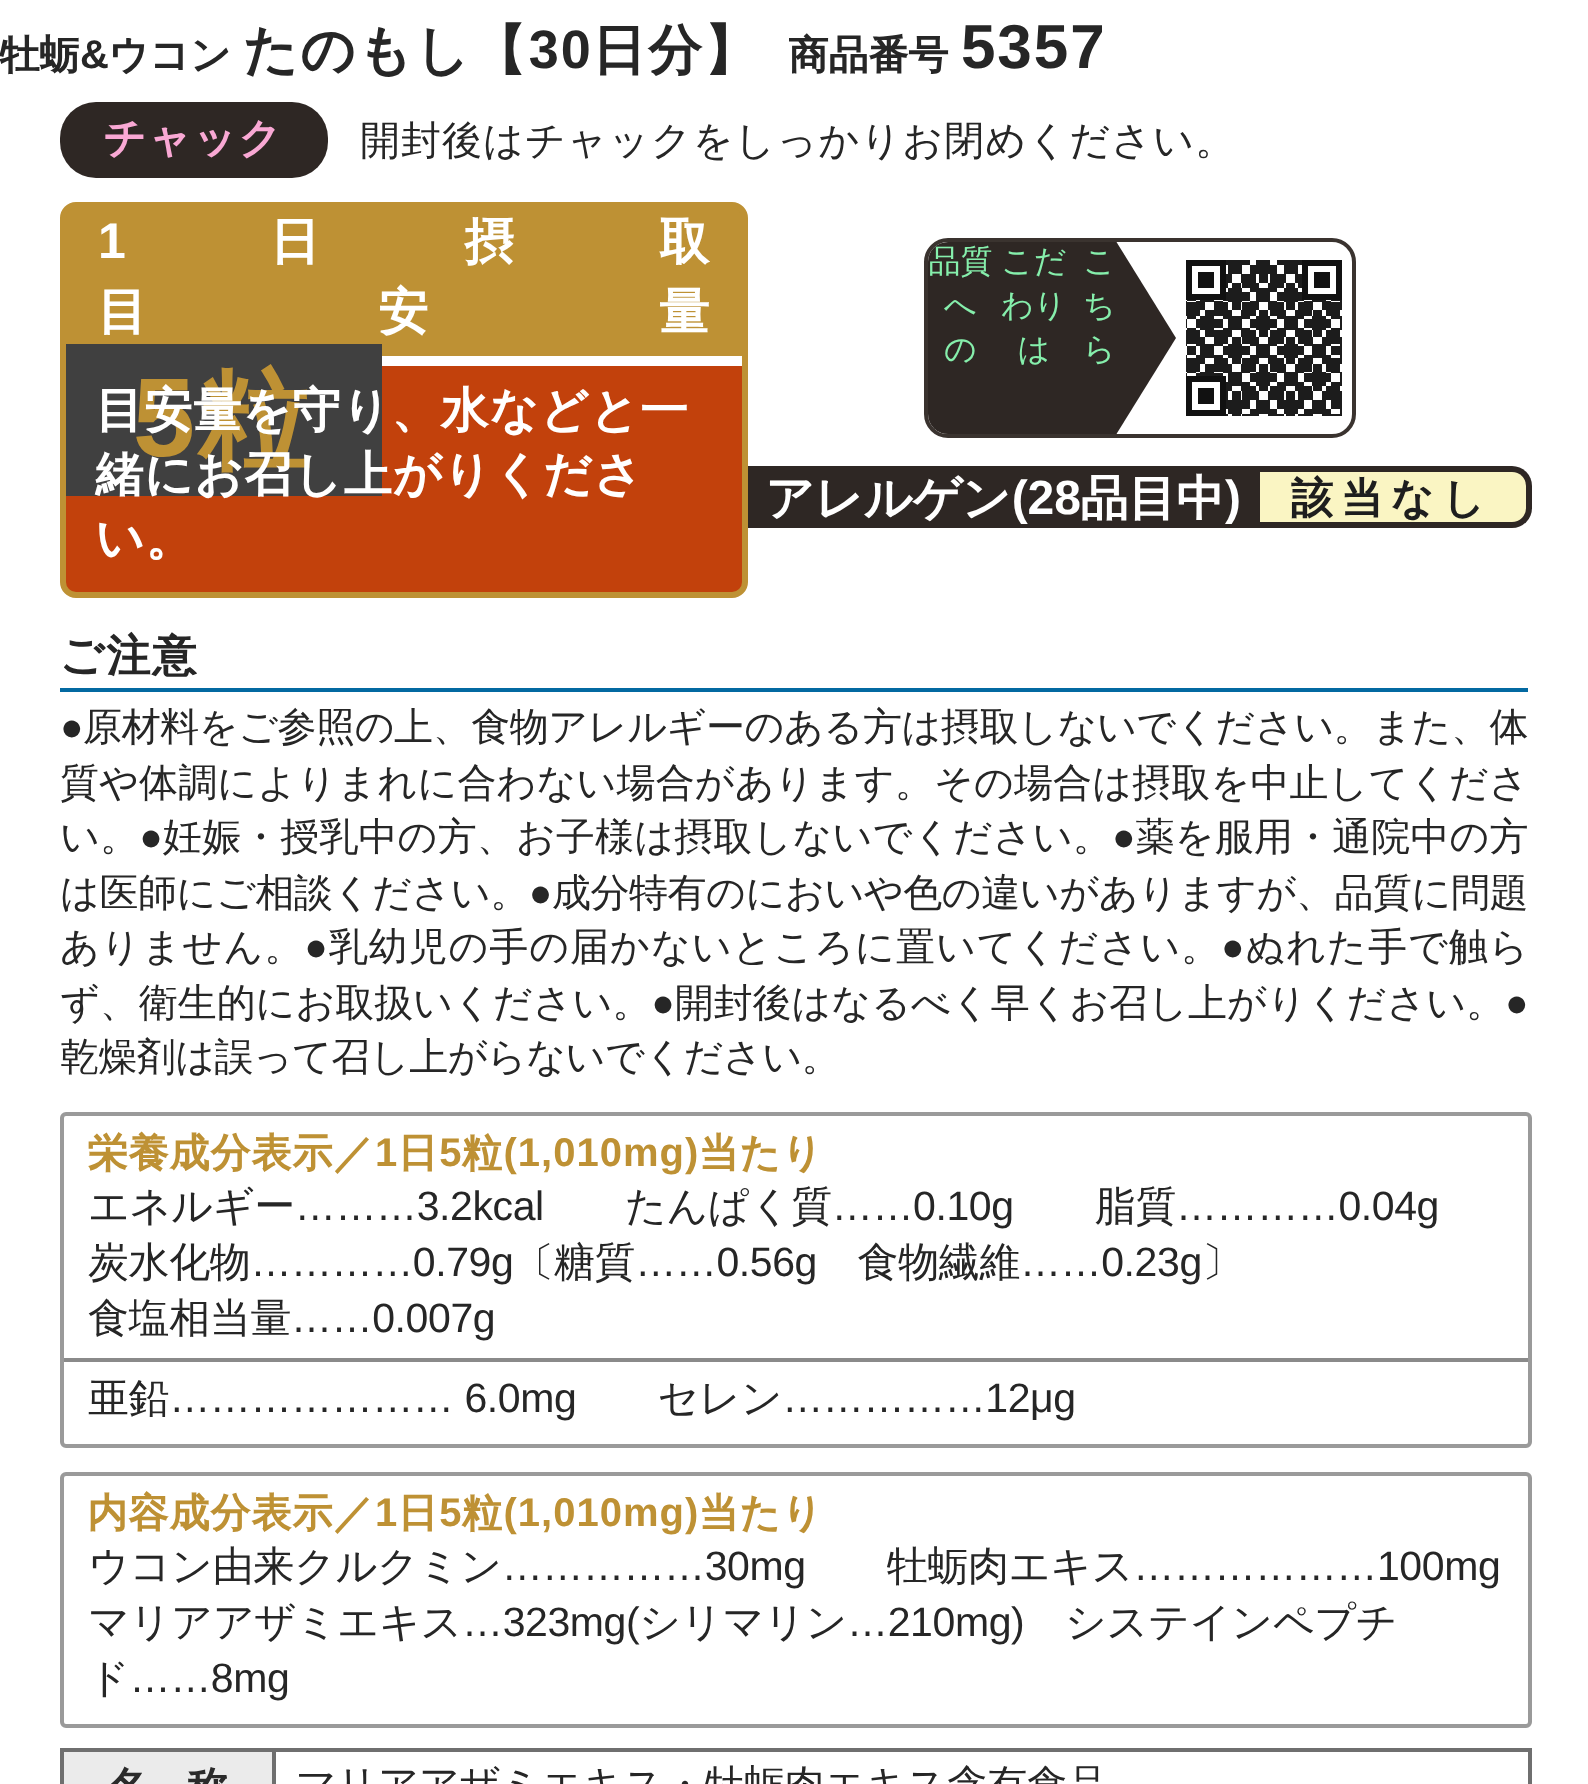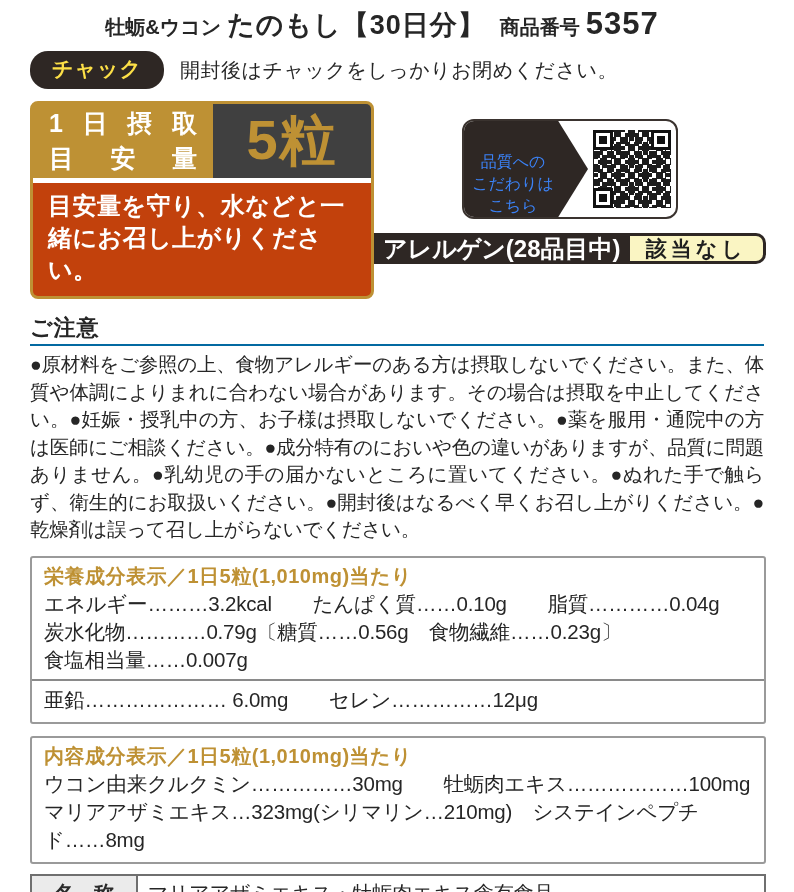--- a/index.html
+++ b/index.html
@@ -6,44 +6,44 @@
   html,body { background:#fff; }
   body {
     width:794px; height:892px;
     font-family:"Liberation Sans", sans-serif;
     color:#262626;
   }
   .page { width:794px; height:892px; background:#fff; overflow:hidden; }
 
   
   .hdr {
-    display:flex; align-items:baseline; justify-content:center;
+    display:flex; align-items:baseline; justify-content:flex-start;
     padding:6px 30px 0 0; white-space:nowrap;
   }
   .hdr .brand   { font-size:20px; font-weight:700; margin-right:6px; }
   .hdr .product { font-size:27px; font-weight:700; letter-spacing:1px; }
   .hdr .codelbl { font-size:20px; font-weight:700; margin:0 6px 0 14px; }
   .hdr .codeno  { font-size:31px; font-weight:700; letter-spacing:1px; }
 
   
   .chuck-row { display:flex; align-items:center; gap:16px; margin:8px 28px 0 30px; }
   .chuck-badge {
-    background:#2e2724; color:#fde047; border-radius:18px;
+    background:#2e2724; color:#f9a8d4; border-radius:18px;
     font-size:21px; font-weight:700; padding:4px 22px 6px; letter-spacing:1px;
   }
   .chuck-note { font-size:20px; letter-spacing:.5px; }
 
   
   .top-area { display:flex; justify-content:space-between; margin:12px 28px 0 30px; }
 
   .dose-box {
     width:344px; border:3px solid #be9134; border-radius:8px;
     background:#be9134; overflow:hidden;
   }
-  .dose-top { display:flex; height:74px; }
+  .dose-top { display:flex; height:74px;flex-direction:column; }
   .dose-label {
     flex:1; display:flex; flex-direction:column; justify-content:center;
     padding:0 16px; gap:2px;
   }
   .dose-label span {
     display:block; color:#fff; font-weight:700; font-size:25px;
     text-align:justify; text-align-last:justify;
   }
   .dose-amount {
     width:158px; background:#404040; color:#be9134;
@@ -56,23 +56,23 @@
     padding:7px 6px 10px 15px; letter-spacing:.5px;
   }
 
   .right-col { width:392px; display:flex; flex-direction:column; }
   .quality-badge {
     width:216px; height:100px; margin:18px auto 0;
     border:2px solid #3a332f; border-radius:12px; background:#fff;
     display:flex; overflow:hidden;
   }
   .quality-left {
-    width:124px; background:#2e2724; color:#3b82f6;
+    width:124px; background:#2e2724; color:#86efac;
     clip-path:polygon(0 0, 76% 0, 100% 50%, 76% 100%, 0 100%);
-    display:flex; flex-direction:column; justify-content:flex-end;
+    display:flex; flex-direction:row; justify-content:flex-end;
     padding-right:26px; text-align:center;
     font-size:16px; line-height:22px; flex-shrink:0;
   }
   .quality-qr { flex:1; display:flex; align-items:center; justify-content:center; }
   .qr {
     position:relative; width:78px; height:78px;
     background:
       conic-gradient(#1c1c1c 25%, transparent 0 50%, #1c1c1c 0 75%, transparent 0) 0 0/14px 14px,
       conic-gradient(#1c1c1c 25%, transparent 0 50%, #1c1c1c 0 75%, transparent 0) 5px 7px/9px 9px;
     background-color:#fff;

